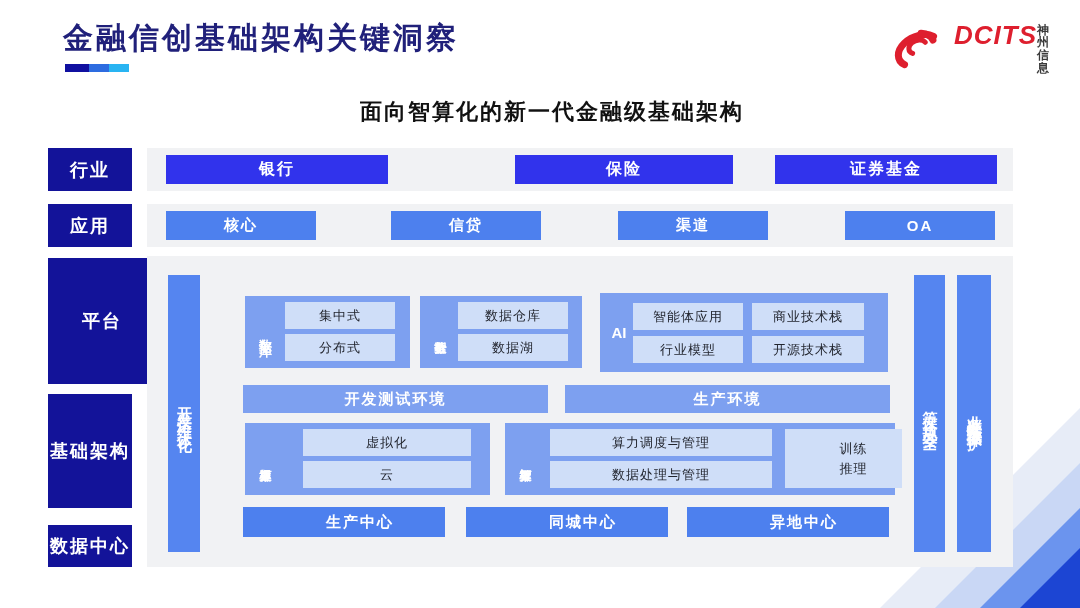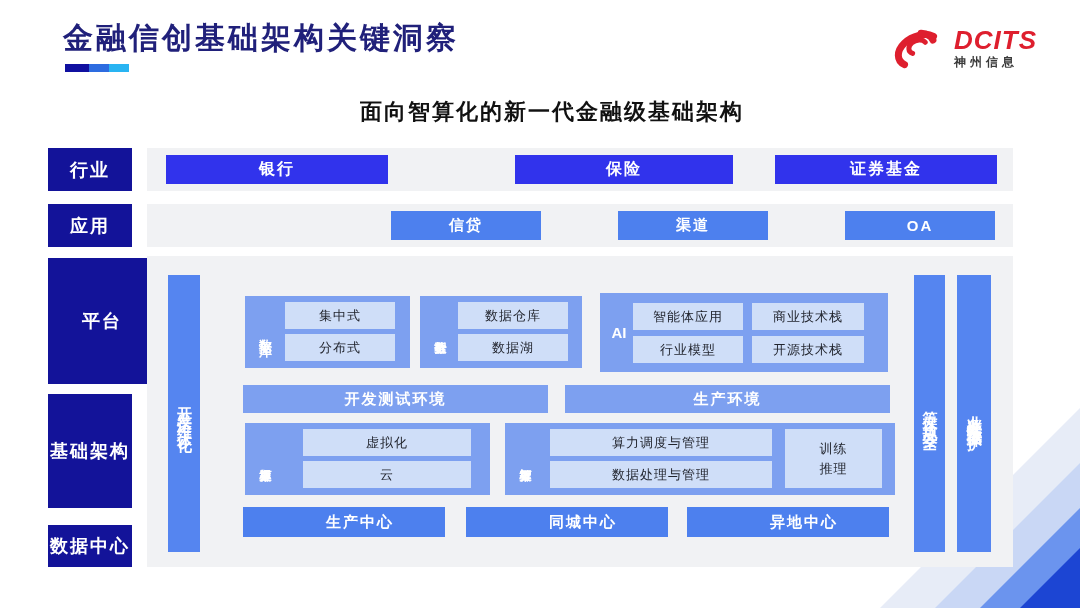--- a/index.html
+++ b/index.html
@@ -9,21 +9,21 @@
   }
   .abs{position:absolute;box-sizing:border-box;}
 
   
   .title{left:63px;top:18px;font-size:30px;font-weight:bold;color:#20207a;letter-spacing:3px;}
   .title-underline{left:65px;top:64px;width:64px;height:8px;display:flex;}
   .title-underline .seg1{width:24px;background:#1010a0;}
   .title-underline .seg2{width:20px;background:#2d6ce0;}
   .title-underline .seg3{width:20px;background:#29b4f2;}
   .logo{left:888px;top:20px;width:165px;height:56px;display:flex;align-items:center;gap:8px;}
-  .logo-text{display:flex;flex-direction:column;line-height:1.05;}
+  .logo-text{display:flex;flex-direction:row;line-height:1.05;}
   .logo-name{color:#de1f2e;font-weight:bold;font-style:italic;font-size:26px;letter-spacing:1px;}
   .logo-sub{color:#3a3a3a;font-weight:bold;font-size:12px;letter-spacing:4px;margin-top:2px;}
 
   .subtitle{left:72px;top:97px;width:960px;text-align:center;font-size:22px;font-weight:bold;color:#111111;letter-spacing:2px;}
 
   
   .rail{background:#131399;color:#ffffff;font-weight:bold;font-size:18px;
         display:flex;align-items:center;justify-content:center;letter-spacing:2px;}
 
   
@@ -102,20 +102,21 @@
   <div class="abs rail" style="left:48px;top:258px;width:108px;height:126px;">平台</div>
   <div class="abs rail" style="left:48px;top:394px;width:84px;height:114px;">基础架构</div>
   <div class="abs rail" style="left:48px;top:525px;width:84px;height:42px;">数据中心</div>
 
   <div class="abs strip" style="left:147px;top:148px;width:866px;height:43px;"></div>
   <div class="abs btn btn-industry" style="left:166px;top:155px;width:222px;">银行</div>
   <div class="abs btn btn-industry" style="left:472px;top:155px;width:218px;margin-left:43px;">保险</div>
   <div class="abs btn btn-industry" style="left:775px;top:155px;width:222px;">证券基金</div>
 
   <div class="abs strip" style="left:147px;top:204px;width:866px;height:43px;"></div>
+  <div class="abs btn btn-app" style="left:166px;top:211px;width:150px;">核心</div>
   <div class="abs btn btn-app" style="left:391px;top:211px;width:150px;">信贷</div>
   <div class="abs btn btn-app" style="left:618px;top:211px;width:150px;">渠道</div>
   <div class="abs btn btn-app" style="left:845px;top:211px;width:150px;">OA</div>
 
   <div class="abs strip" style="left:147px;top:256px;width:866px;height:311px;"></div>
 
   <div class="abs vbar" style="left:168px;top:275px;width:32px;height:277px;">开发运维一体化</div>
   <div class="abs vbar" style="left:914px;top:275px;width:31px;height:277px;">等保合规安全</div>
   <div class="abs vbar" style="left:957px;top:275px;width:34px;height:277px;letter-spacing:2px;">业务连续性及数据保护</div>
 
@@ -145,21 +146,21 @@
   <div class="abs group" style="left:245px;top:423px;width:245px;height:72px;padding-left:33px;">
     <div class="group-label-v" style="font-size:12px;letter-spacing:0;">通算框架</div>
     <div class="chip" style="left:58px;top:6px;width:168px;">虚拟化</div>
     <div class="chip" style="left:58px;top:38px;width:168px;">云</div>
   </div>
 
   <div class="abs group" style="left:505px;top:423px;width:390px;height:72px;">
     <div class="group-label-v" style="font-size:12px;letter-spacing:0;">智算框架</div>
     <div class="chip" style="left:45px;top:6px;width:222px;">算力调度与管理</div>
     <div class="chip" style="left:45px;top:38px;width:222px;">数据处理与管理</div>
-    <div class="chip chip-tall" style="left:280px;top:6px;width:97px;">
+    <div class="chip chip-tall" style="left:280px;top:6px;width:97px;padding-left:20px;">
       <span class="wrap">训练推理</span>
     </div>
   </div>
 
   <div class="abs btn bar-center" style="left:243px;top:507px;width:202px;">生产中心</div>
   <div class="abs btn bar-center" style="left:466px;top:507px;width:202px;">同城中心</div>
   <div class="abs btn bar-center" style="left:687px;top:507px;width:202px;">异地中心</div>
 
 </div>
 

